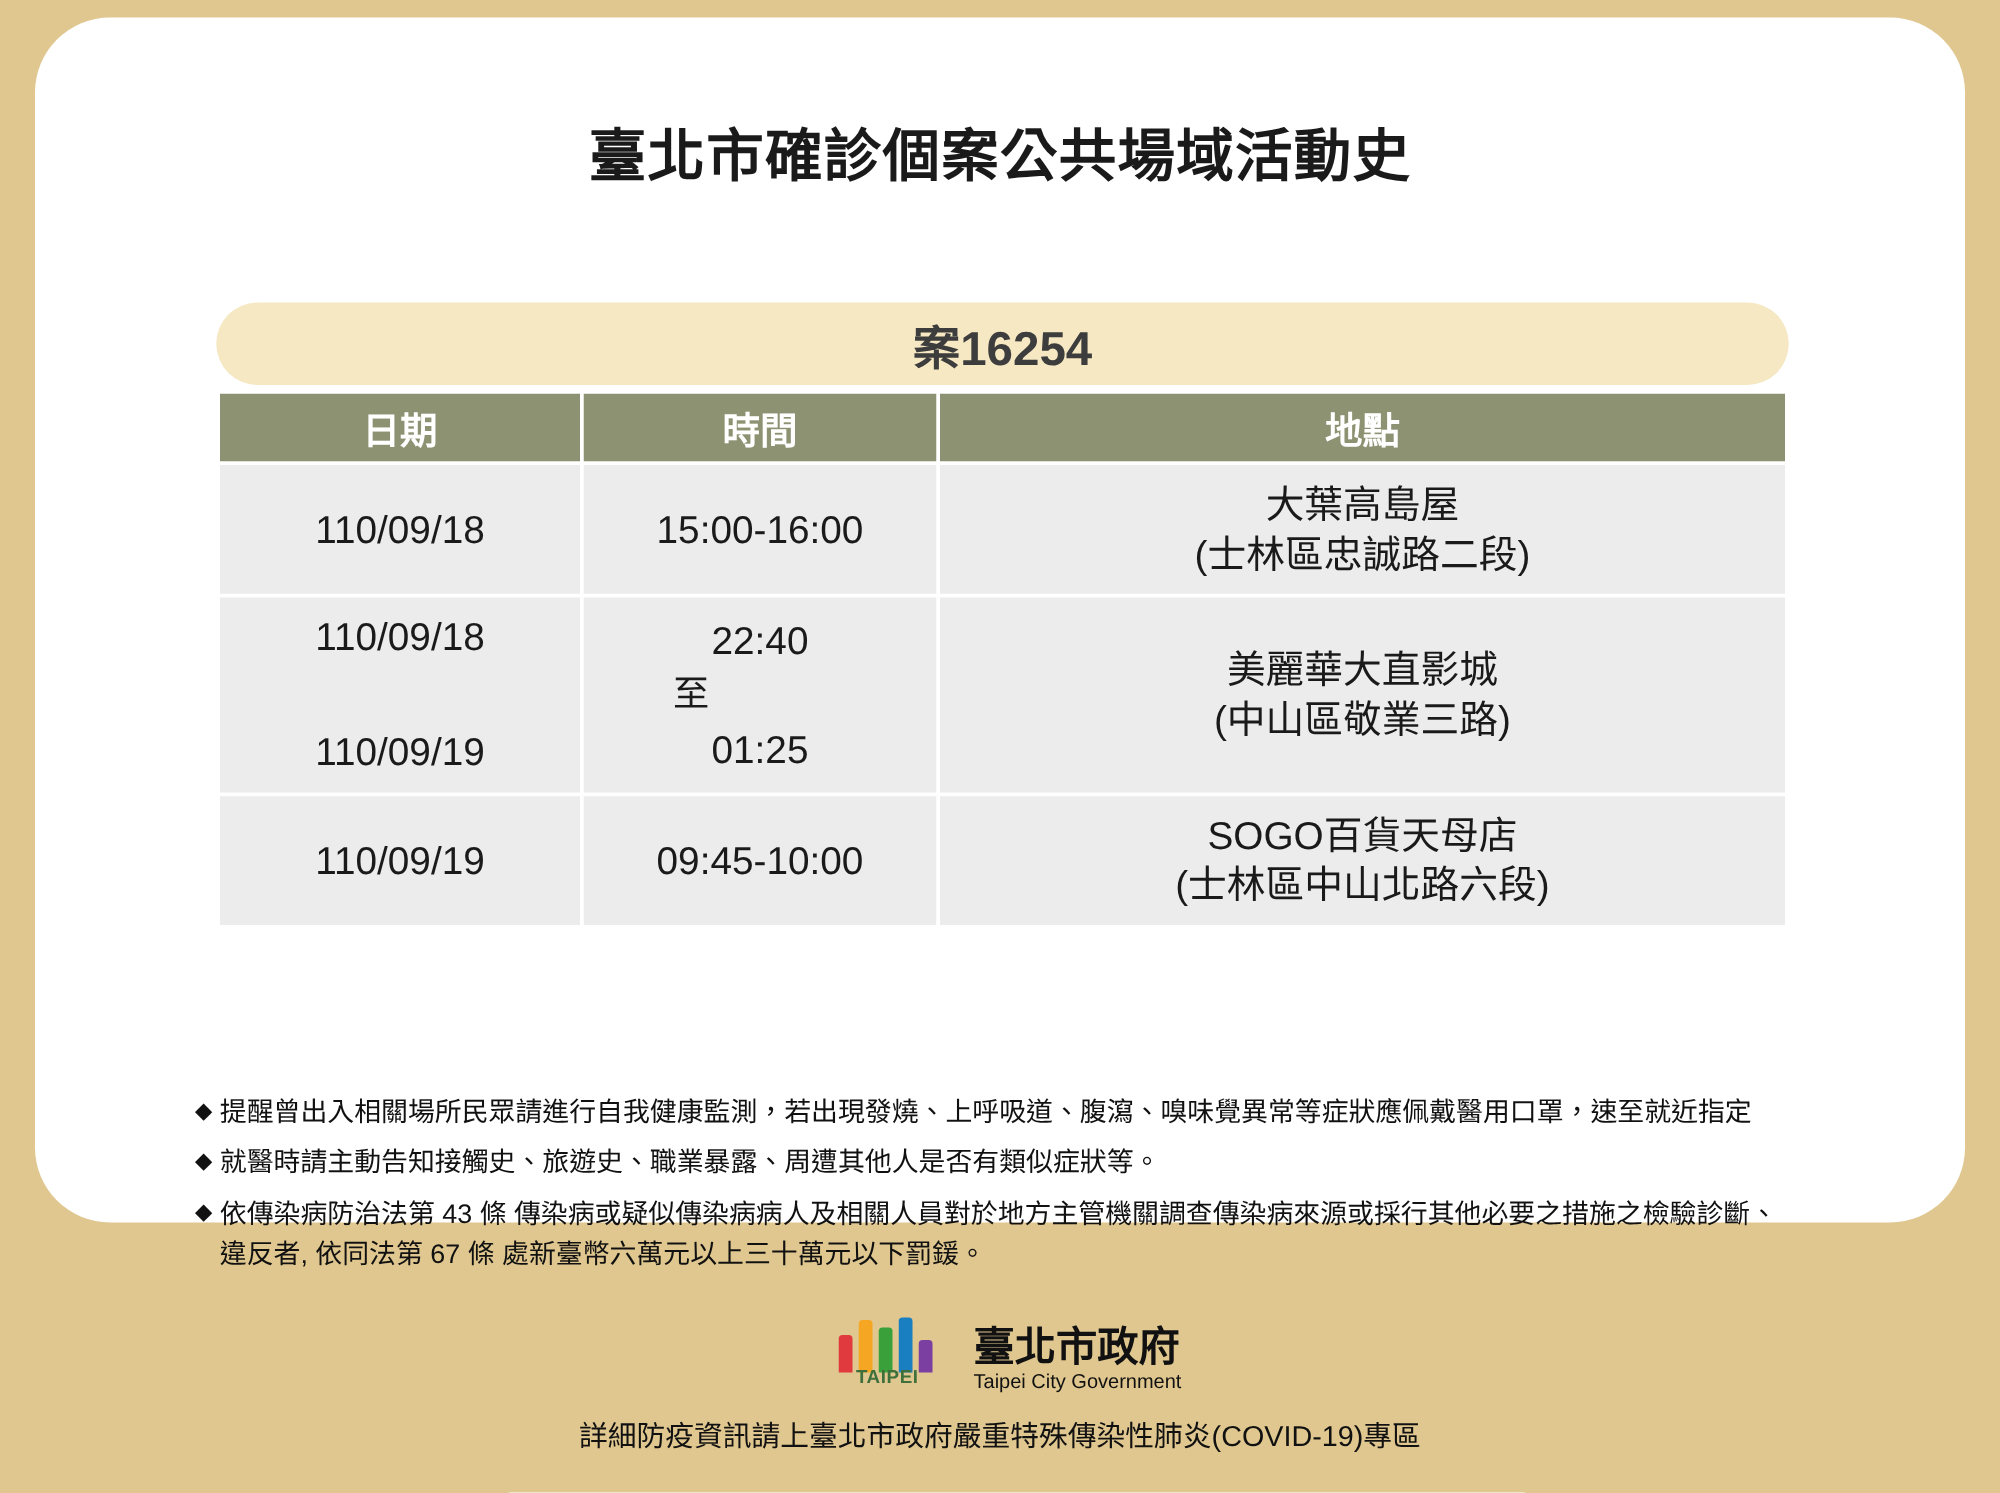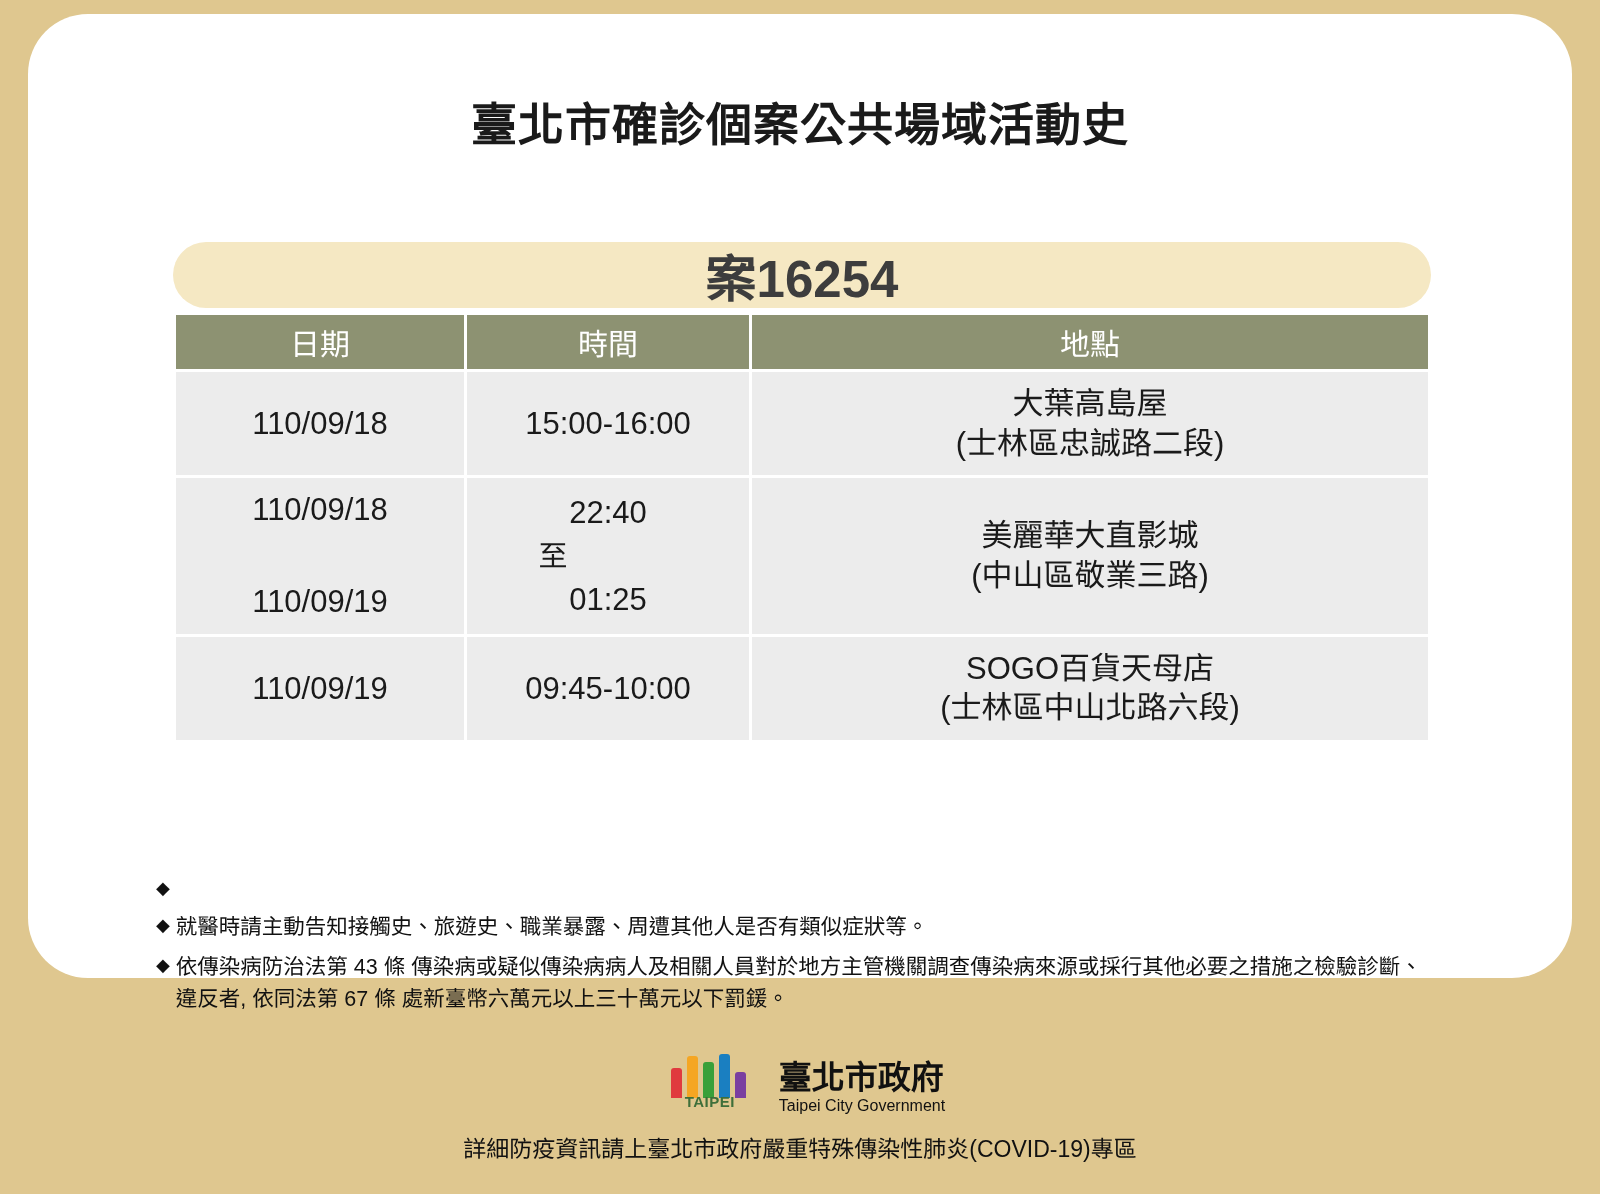--- a/index.html
+++ b/index.html
@@ -35,38 +35,38 @@
     position: absolute;
     left: 145px;
     top: 228px;
     width: 1258px;
     height: 66px;
     background: #f5e8c3;
     border-radius: 33px;
     display: flex;
     align-items: center;
     justify-content: center;
-    font-size: 51px;
+    font-size: 38px;
     font-weight: bold;
     color: #3d3d3d;
   }
   table.activity {
     position: absolute;
     left: 145px;
     top: 298px;
     width: 1258px;
     border-collapse: separate;
     border-spacing: 3px;
     table-layout: fixed;
   }
   table.activity th {
     background: #8d9272;
     color: #ffffff;
     font-size: 30px;
-    font-weight: normal;
+    font-weight: bold;
     height: 54px;
     text-align: center;
   }
   table.activity td {
     background: #ececec;
     color: #1a1a1a;
     font-size: 31px;
     text-align: center;
     vertical-align: middle;
     padding: 12px 6px;
@@ -224,20 +224,21 @@
           <span class="place-line2">(士林區中山北路六段)</span>
         </td>
       </tr>
     </tbody>
   </table>
 
   <div class="notes">
     <div class="note">
       <span class="bullet">◆</span>
       <span class="ntext">
+        <span>提醒曾出入相關場所民眾請進行自我健康監測，若出現發燒、上呼吸道、腹瀉、嗅味覺異常等症狀應佩戴醫用口罩，速至就近指定</span>
       </span>
     </div>
     <div class="note">
       <span class="bullet">◆</span>
       <span class="ntext">
         <span>就醫時請主動告知接觸史、旅遊史、職業暴露、周遭其他人是否有類似症狀等。</span>
       </span>
     </div>
     <div class="note">
       <span class="bullet">◆</span>

